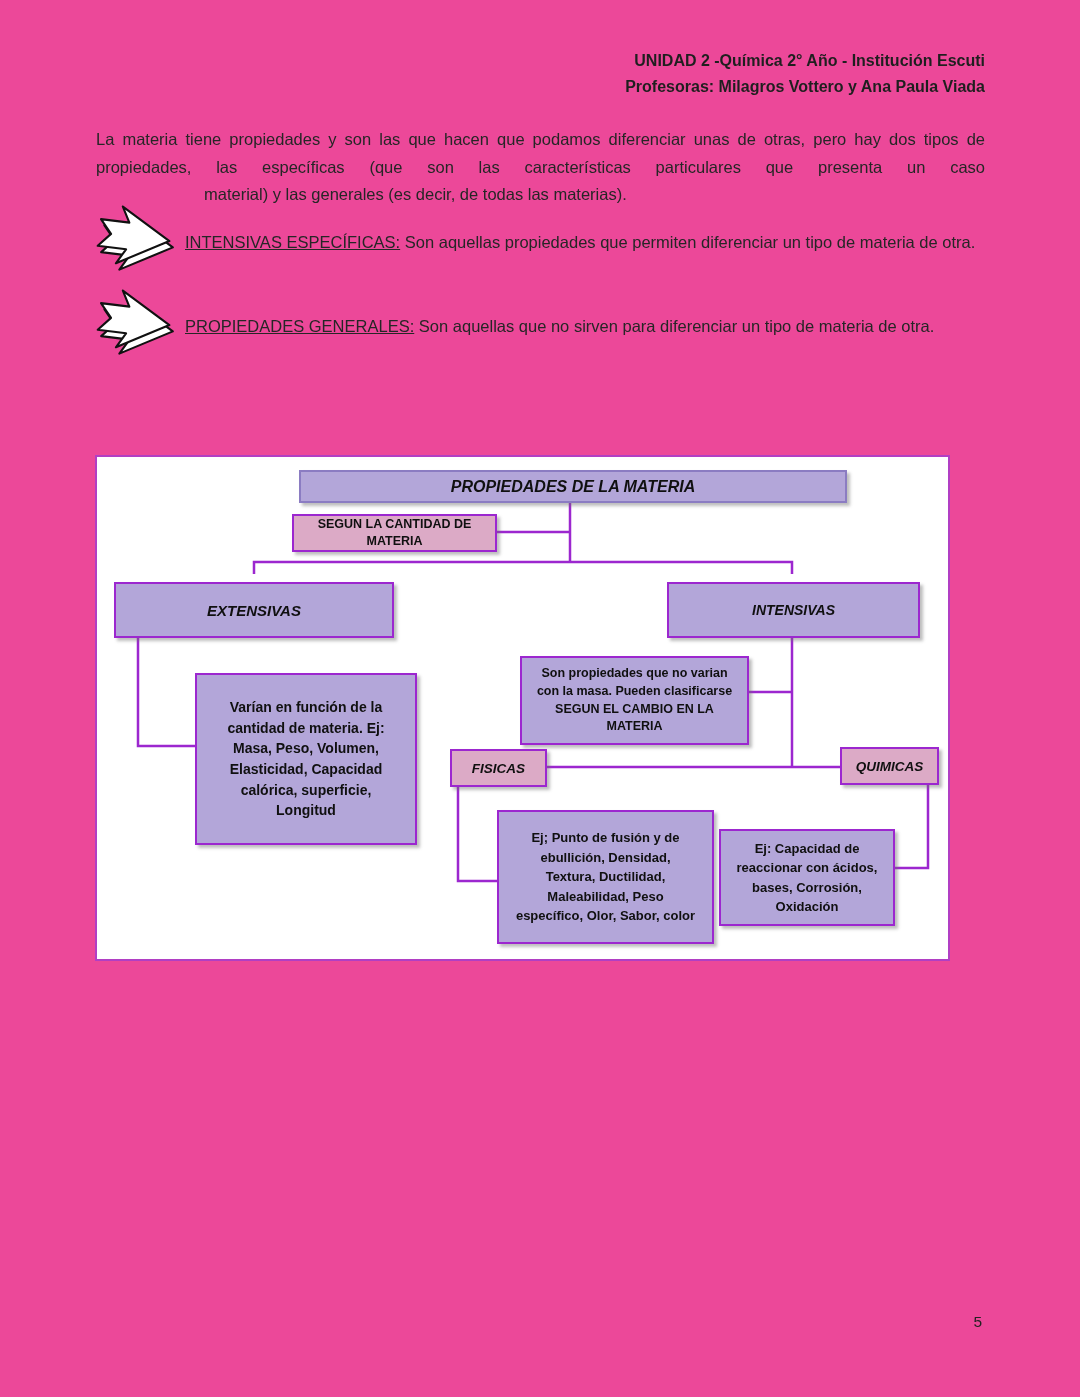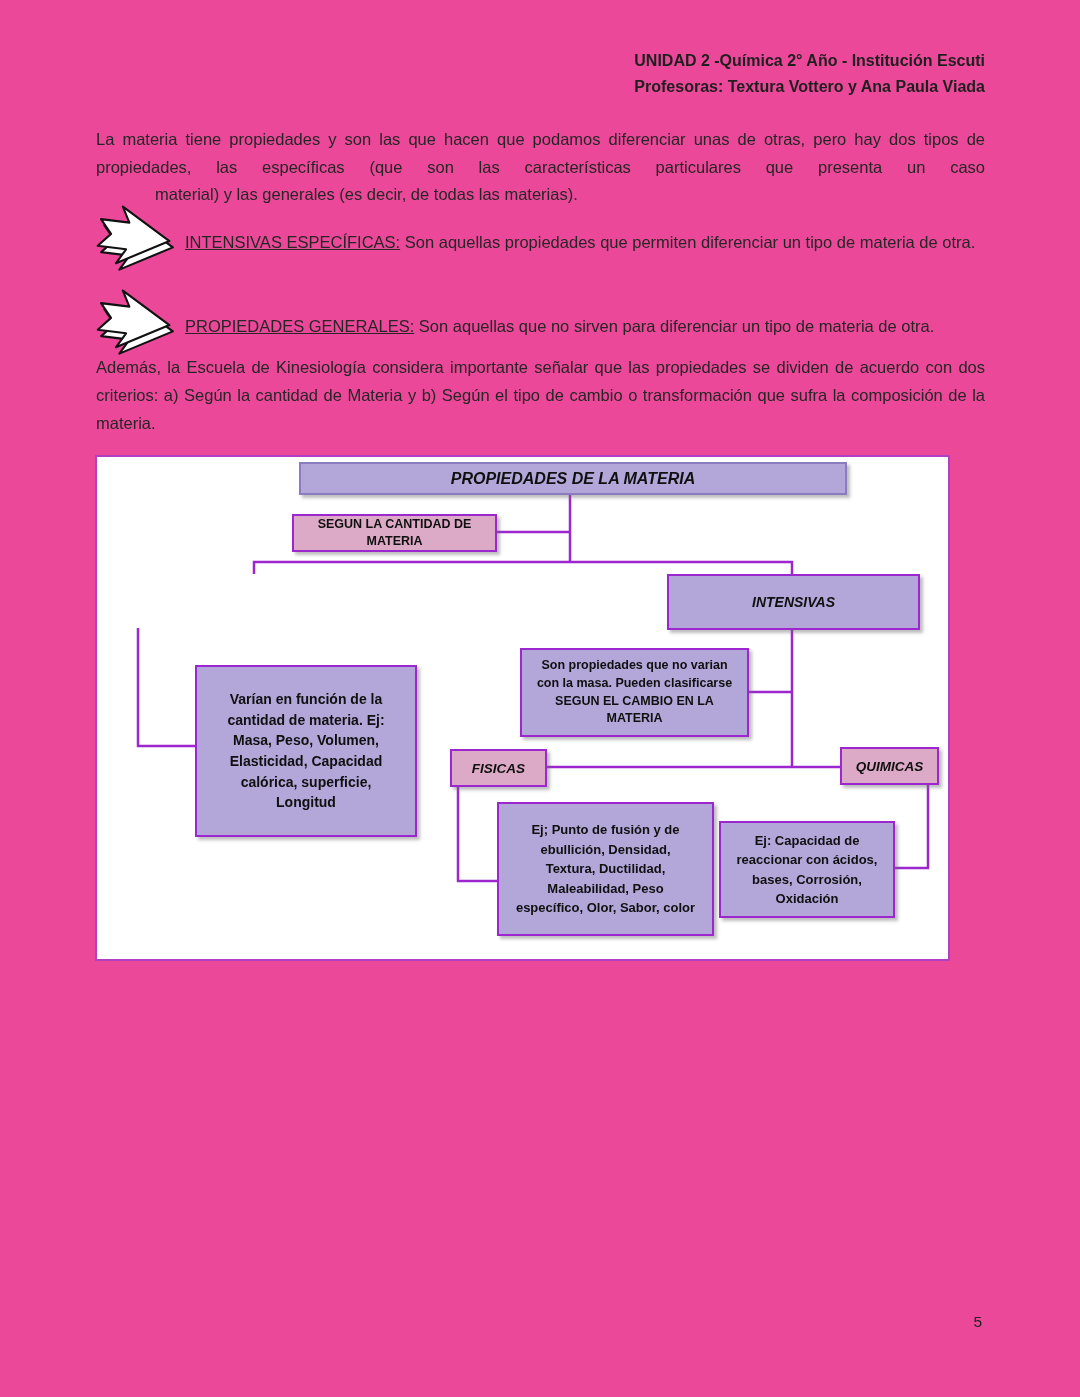--- a/index.html
+++ b/index.html
@@ -6,40 +6,40 @@
   .page {
     position:relative; width:1080px; height:1397px; background:#ec4899;
     font-family:"Liberation Sans", sans-serif; color:#262626; overflow:hidden;
   }
   .header {
     position:absolute; top:48px; right:95px; text-align:right;
     font-weight:bold; font-size:16px; line-height:26px; color:#1f1f1f;
   }
   .intro { position:absolute; left:96px; right:95px; top:126px; font-size:16.5px; line-height:27.5px; }
   .justify-all { text-align:justify; text-align-last:justify; }
-  .indent-line { margin-left:59px; }
+  .indent-line { margin-left:108px; }
   .bullets { position:absolute; left:95px; right:95px; top:204px; }
   .bullet { display:flex; align-items:center; margin-bottom:6px; }
   .arrow-wrap { width:90px; flex:0 0 90px; }
   .arrow-wrap svg { transform:rotate(7deg); display:block; }
   .bullet-text { flex:1; font-size:16.5px; line-height:27.5px; text-align:justify; }
   .u { text-decoration:underline; }
   .para2 { position:absolute; left:96px; right:95px; top:353px; font-size:16.5px; line-height:28px; text-align:justify; }
   .diagram {
     position:absolute; left:95px; top:455px; width:855px; height:506px;
     border:2px solid var(--outer-border,#b13fc4); box-sizing:border-box; background:#fff;
   }
   .connectors { position:absolute; left:0; top:0; }
   .box {
     position:absolute; box-sizing:border-box; display:flex; align-items:center; justify-content:center;
     text-align:center; font-weight:bold; color:#101010;
     border:2px solid var(--line,#9c27cf); box-shadow:3px 3px 3px rgba(110,110,110,.45);
     white-space:pre-line;
   }
-  .purple { background:var(--purple-fill,#b3a6d9); }
+  .purple { background:var(--purple-fill,#b3a6d9);margin-top:8px; }
   .pink   { background:var(--pink-fill,#dcaac6); }
   .it { font-style:italic; }
   .b-title   { left:202px; top:5px;   width:548px; height:33px; font-size:16px; border-color:#8b7cc2; }
   .b-segun   { left:195px; top:57px;  width:205px; height:38px; font-size:12.5px; line-height:1.35; }
   .b-ext     { left:17px;  top:117px; width:280px; height:56px; font-size:15px; }
   .b-int     { left:570px; top:117px; width:253px; height:56px; font-size:14px; }
   .b-varian  { left:98px;  top:208px; width:222px; height:172px; font-size:14px;   line-height:1.48; padding:13px 6px; }
   .b-sonprop { left:423px; top:191px; width:229px; height:89px;  font-size:12.5px; line-height:1.42; padding:2px 4px; }
   .b-fis     { left:353px; top:292px; width:97px;  height:38px;  font-size:13.5px; }
   .b-qui     { left:743px; top:290px; width:99px;  height:38px;  font-size:13.5px; }
@@ -47,21 +47,21 @@
   .b-ejqui   { left:622px; top:364px; width:176px; height:97px;  font-size:13px;   line-height:1.5; padding:2px 4px; }
   .pagenum { position:absolute; right:98px; bottom:66px; font-size:15.5px; color:#222222; }
 </style>
 </head>
 <body>
 
 <div class="page">
 
   <div class="header">
     <div>UNIDAD 2 -Química 2° Año - Institución Escuti</div>
-    <div>Profesoras: Textura Vottero y Ana Paula Viada</div>
+    <div>Profesoras: Milagros Vottero y Ana Paula Viada</div>
   </div>
 
   <div class="intro">
     <div class="justify-all">La materia tiene propiedades y son las que hacen que podamos diferenciar unas de otras, pero hay dos tipos de propiedades, las específicas (que son las características particulares que presenta un caso</div>
     <div class="indent-line">material) y las generales (es decir, de todas las materias).</div>
   </div>
 
   <div class="bullets">
     <div class="bullet">
       <div class="arrow-wrap">
@@ -76,40 +76,40 @@
       <div class="arrow-wrap">
         <svg width="84" height="78" viewBox="0 0 100 90" xmlns="http://www.w3.org/2000/svg">
           <polygon points="9,29 43,29 33,11 93,45 33,79 43,61 9,61 23,45" fill="#ffffff" stroke="#111111" stroke-width="2.5" stroke-linejoin="round"></polygon>
           <polygon points="4,22 38,22 28,4 88,38 28,72 38,54 4,54 18,38" fill="#ffffff" stroke="#111111" stroke-width="2.5" stroke-linejoin="round"></polygon>
         </svg>
       </div>
       <div class="bullet-text"><span class="u">PROPIEDADES GENERALES:</span><span> Son aquellas que no sirven para diferenciar un tipo de materia de otra.</span></div>
     </div>
   </div>
 
-  <div class="para2">Además, la Escuela de Kinesiología considera importante señalar que las propiedades se dividen de acuerdo con dos criterios: a) Según la cantidad de Materia y b) Según el tipo de cambio o transformación que sufra la composición de la materia.</div>
 
   <div class="diagram">
     <svg class="connectors" width="851" height="502" xmlns="http://www.w3.org/2000/svg">
       <g stroke="#9c27cf" stroke-width="2.5" fill="none">
         <polyline points="473,36 473,105"></polyline>
         <polyline points="396,75 473,75"></polyline>
         <polyline points="157,117 157,105 695,105 695,117"></polyline>
         <polyline points="695,171 695,310"></polyline>
         <polyline points="648,235 695,235"></polyline>
         <polyline points="446,310 743,310"></polyline>
         <polyline points="41,171 41,289 98,289"></polyline>
         <polyline points="361,327 361,424 400,424"></polyline>
         <polyline points="831,325 831,411 794,411"></polyline>
       </g>
     </svg>
 
     <div class="box purple it b-title">PROPIEDADES DE LA MATERIA</div>
     <div class="box pink  b-segun">SEGUN LA CANTIDAD DE
 MATERIA</div>
+    <div class="box purple it b-ext">EXTENSIVAS</div>
     <div class="box purple it b-int">INTENSIVAS</div>
     <div class="box purple b-varian">Varían en función de la
 cantidad de materia. Ej:
 Masa, Peso, Volumen,
 Elasticidad, Capacidad
 calórica, superficie,
 Longitud</div>
     <div class="box purple b-sonprop">Son propiedades que no varian
 con la masa. Pueden clasificarse
 SEGUN EL CAMBIO EN LA

